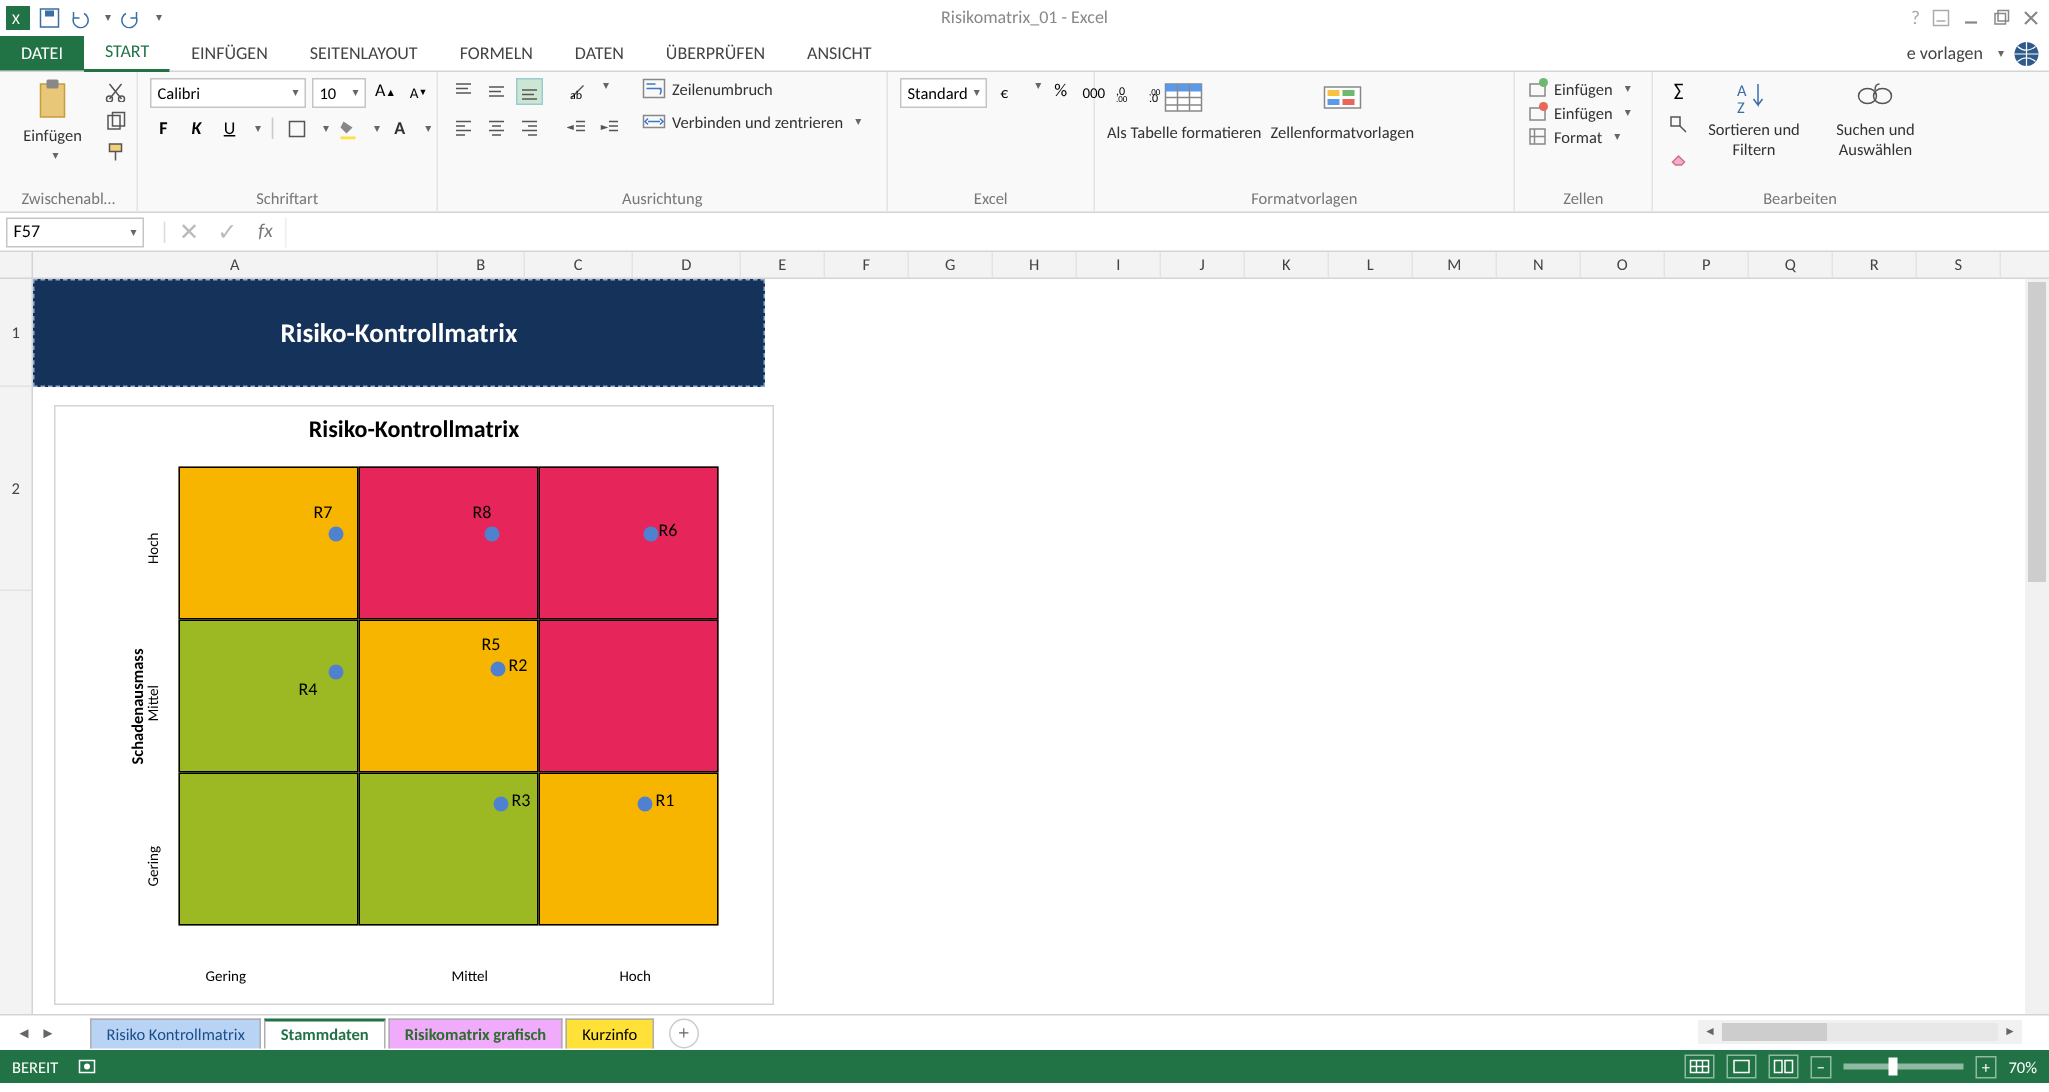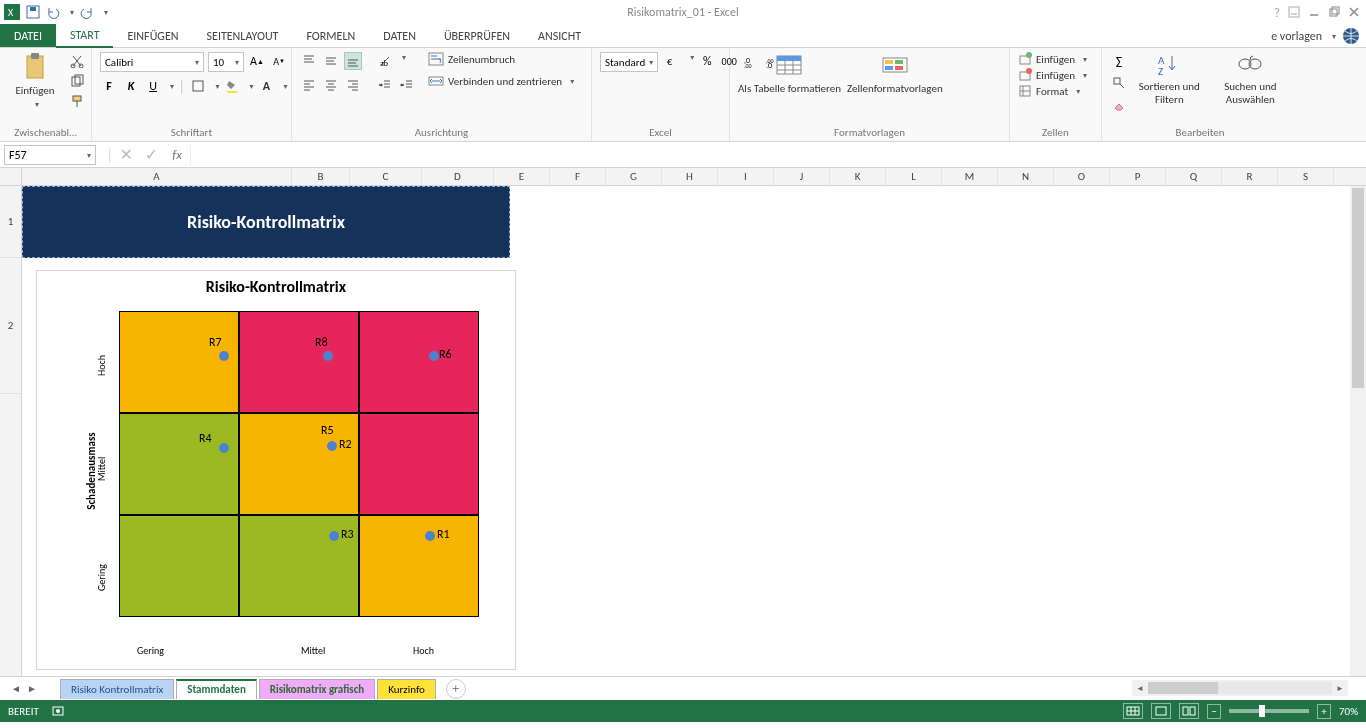--- a/index.html
+++ b/index.html
@@ -531,21 +531,21 @@
         <div class="mcell" style="left:120px;top:204px;width:120px;height:102px;background:#9cb822"></div>
         <div class="mcell" style="left:240px;top:204px;width:120px;height:102px;background:#f7b500"></div>
 
         <div class="dot" style="left:100px;top:40px"></div>
         <div class="dotlabel" style="left:90px;top:24px">R7</div>
         <div class="dot" style="left:204px;top:40px"></div>
         <div class="dotlabel" style="left:196px;top:24px">R8</div>
         <div class="dot" style="left:310px;top:40px"></div>
         <div class="dotlabel" style="left:320px;top:36px">R6</div>
         <div class="dot" style="left:100px;top:132px"></div>
-        <div class="dotlabel" style="left:80px;top:120px">R4</div>
+        <div class="dotlabel" style="left:80px;top:142px">R4</div>
         <div class="dot" style="left:208px;top:130px"></div>
         <div class="dotlabel" style="left:202px;top:112px">R5</div>
         <div class="dotlabel" style="left:220px;top:126px">R2</div>
         <div class="dot" style="left:210px;top:220px"></div>
         <div class="dotlabel" style="left:222px;top:216px">R3</div>
         <div class="dot" style="left:306px;top:220px"></div>
         <div class="dotlabel" style="left:318px;top:216px">R1</div>
       </div>
 
       <div class="axis-x-sub" style="left:100px">Gering</div>

